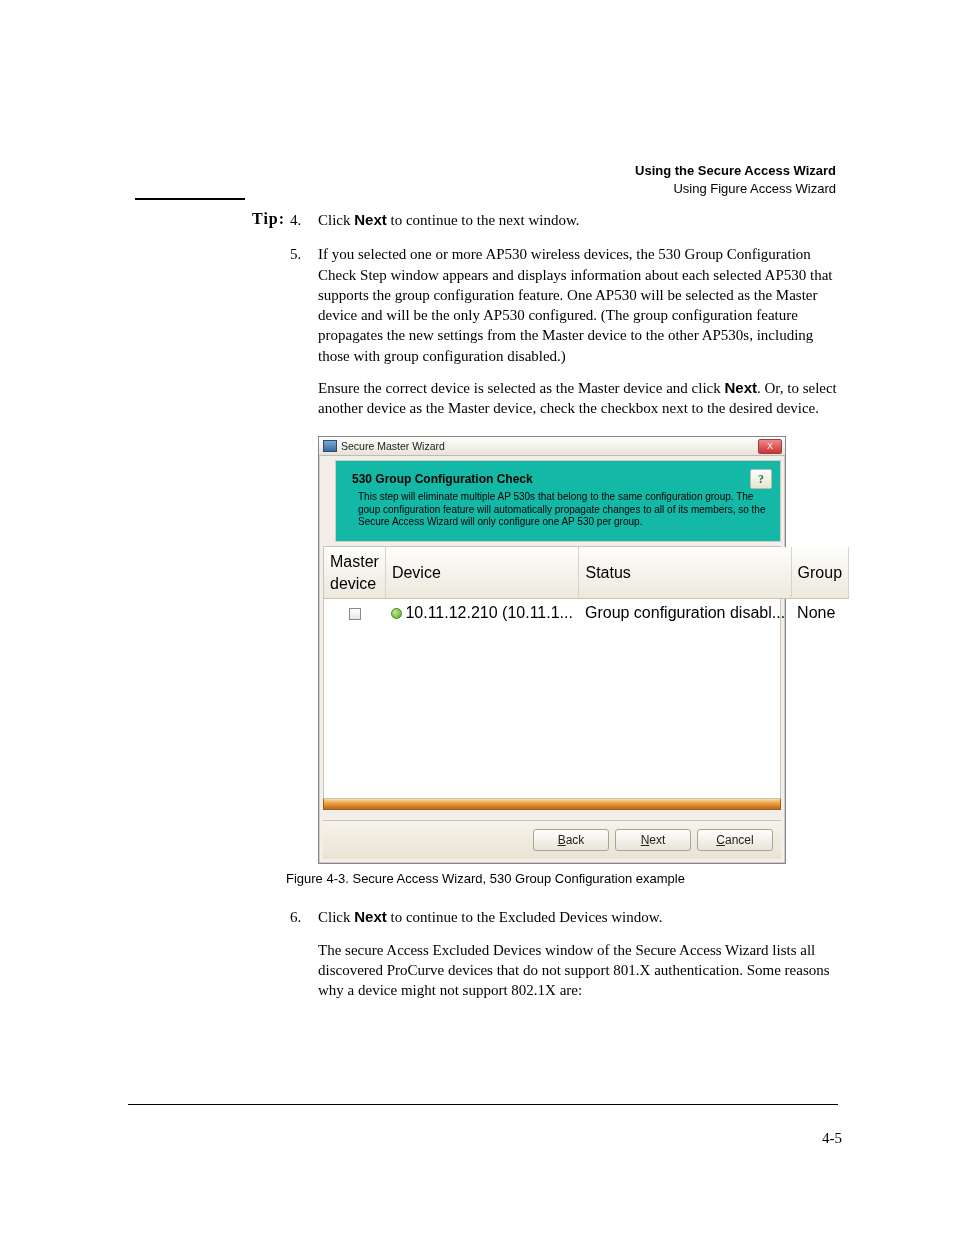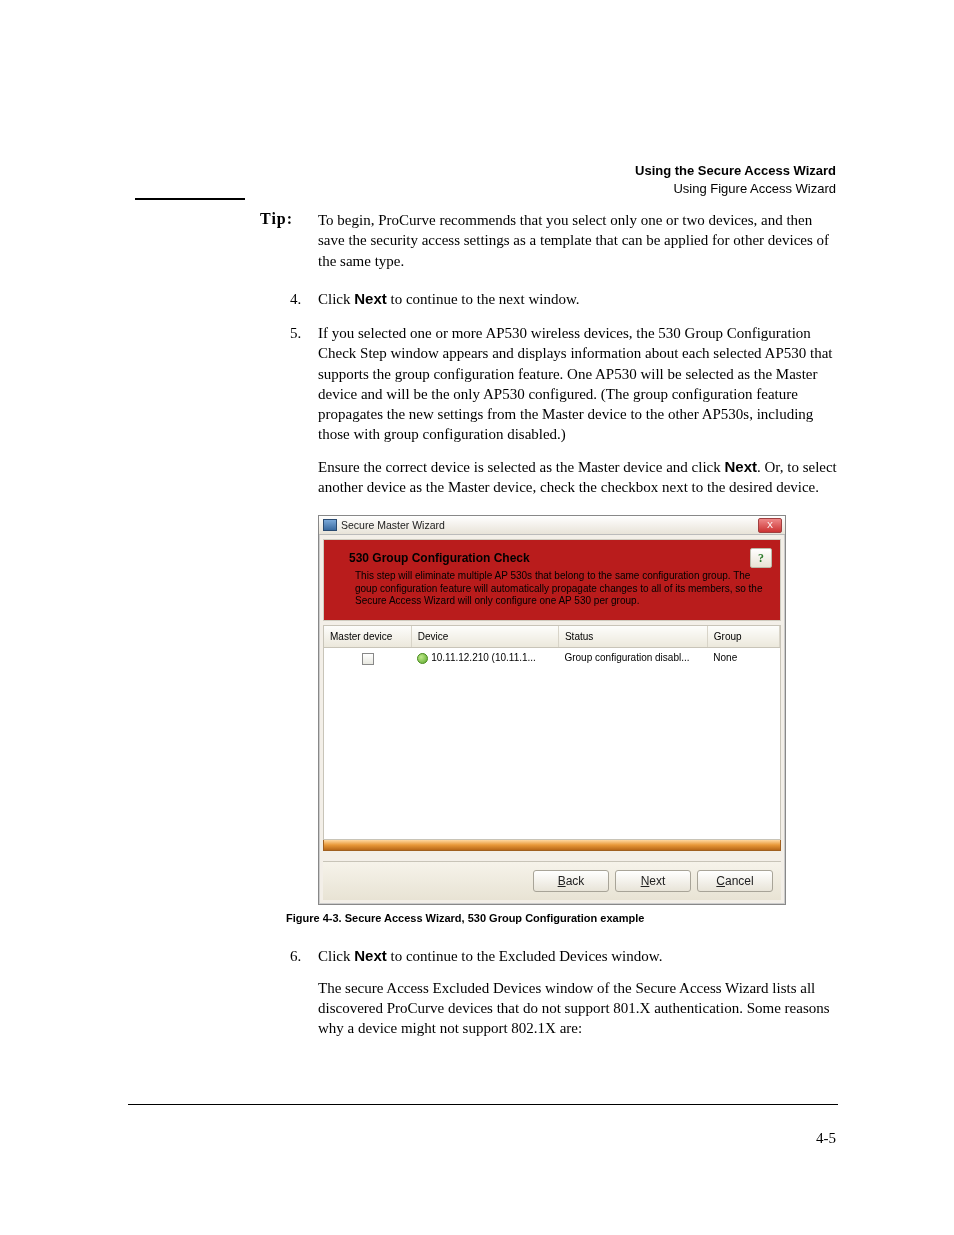--- a/index.html
+++ b/index.html
@@ -34,21 +34,21 @@
     position: absolute;
     top: 210px;
     left: 268px;
     width: 570px;
     font-size: 15px;
     line-height: 1.35;
   }
   .tip-label {
     position: absolute;
     top: 210px;
-    left: 260px;
+    left: 252px;
     font-family: "Century Schoolbook", "Times New Roman", serif;
     font-weight: bold;
     font-size: 16px;
     letter-spacing: 1px;
   }
   .tip-body {
     margin-left: 50px;
     margin-bottom: 18px;
   }
   .ol-item {
@@ -96,24 +96,24 @@
     width: 22px; height: 13px;
     border: 1px solid #a04040;
     background: linear-gradient(#e88, #c33);
     color: #fff;
     text-align: center;
     font-size: 9px;
     line-height: 12px;
     border-radius: 2px;
   }
   .wiz-headpanel {
-    background: #b91c1c;
+    background: #14b8a6;
     border: 1px solid #d0ccc0;
-    margin: 4px 4px 0 4px;
-    padding: 10px 14px 12px 25px;
+    margin: 4px 4px 0 16px;
+    padding: 10px 14px 12px 16px;
     position: relative;
   }
   .wiz-headpanel .htitle {
     font-weight: bold;
     font-size: 12px;
     margin-bottom: 4px;
   }
   .wiz-headpanel .hdesc {
     font-size: 10px;
     color: #000;
@@ -138,21 +138,21 @@
     font-family: Georgia, serif;
   }
   .wiz-table-wrap {
     margin: 4px 4px 0 4px;
     background: #fff;
     border: 1px solid #c8c4b8;
   }
   .wiz-table {
     width: 100%;
     border-collapse: collapse;
-    font-size: 10px;
+    font-size: 16px;
     padding-left: 24px;
   }
   .wiz-table thead td {
     background: linear-gradient(#fdfdfb, #ece8dc);
     border-bottom: 1px solid #c8c4b8;
     border-right: 1px solid #d8d4c8;
     padding: 4px 6px;
     color: #000;
   }
   .wiz-table tbody td {
@@ -212,54 +212,53 @@
     color: #222;
     padding: 0 8px;
     display: inline-flex;
     align-items: center;
     justify-content: center;
   }
   .wiz-btn .u { text-decoration: underline; }
 
   .figcap {
     font-family: Arial, Helvetica, sans-serif;
-    font-weight: bold;
-    font-size: 11px;
+    font-weight: normal;
+    font-size: 13px;
     margin: 6px 0 20px 18px;
   }
   .page-rule-bottom {
     position: absolute;
     left: 128px;
     top: 1104px;
     width: 710px;
     height: 1px;
     background: #000;
   }
   .page-num {
     position: absolute;
-    right: 118px;
+    right: 112px;
     top: 1130px;
     font-size: 15px;
   }
 </style>
 </head>
 <body>
 
 <div class="page-header">
   <span class="bold">Using the Secure Access Wizard</span><br>
   <span>Using Figure Access Wizard</span>
 </div>
 
 <div class="rule"></div>
 
 <div class="tip-label">Tip:</div>
 
 <div class="content">
 
-  <div class="tip-body">To begin, ProCurve recommends that you select only one or two devices, and then save the security access settings as a template that can be applied for other devices of the same type.</div>
 
   <div class="ol-item" style="margin-left:22px;">
     <div class="num">4.</div>
     <div class="body">
       <p>
         <span>Click </span><b class="sans">Next</b><span> to continue to the next window.</span>
       </p>
     </div>
   </div>
 

